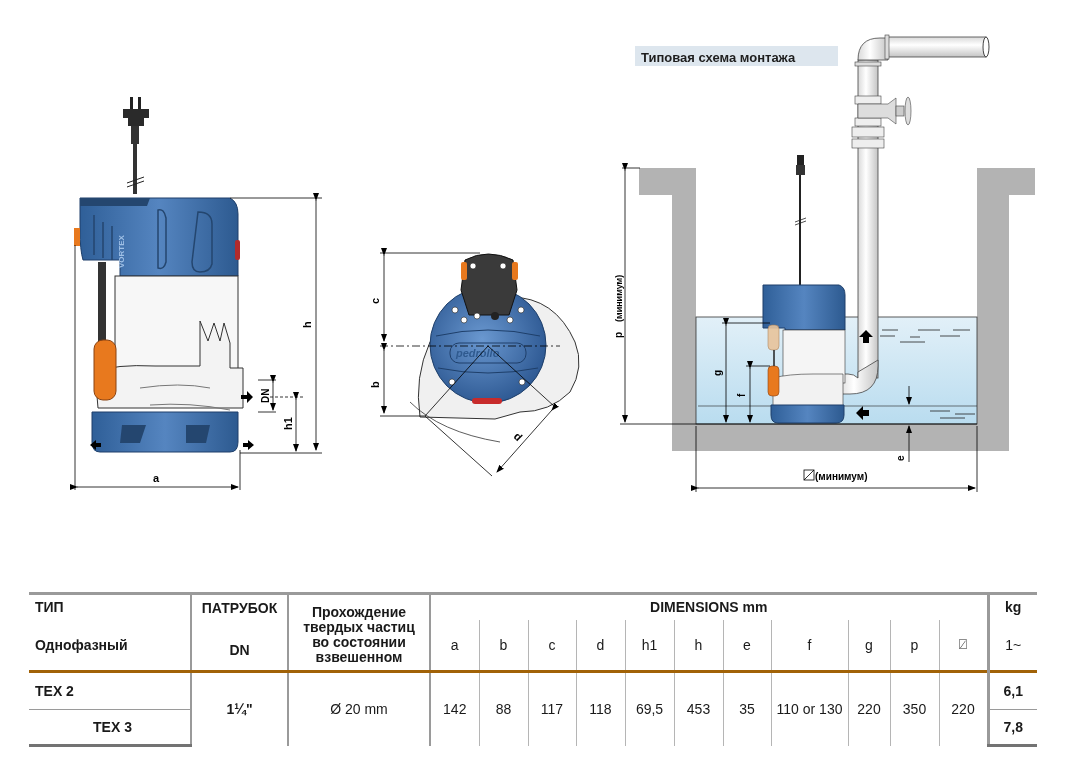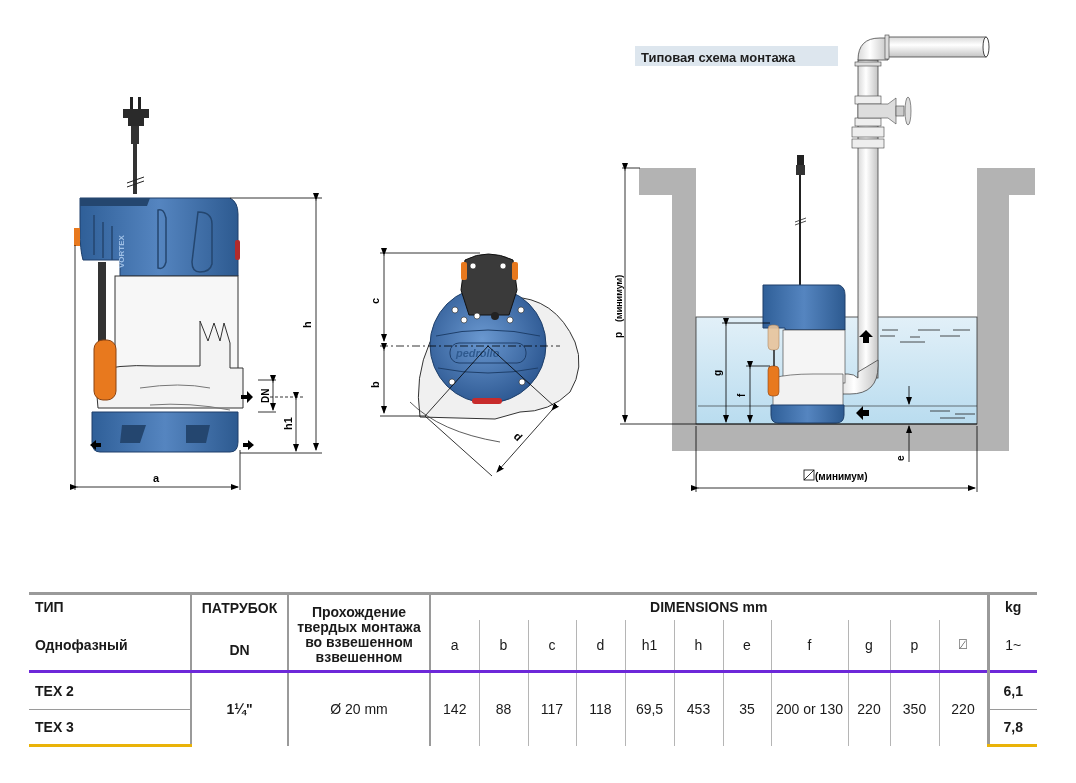--- a/index.html
+++ b/index.html
@@ -3,22 +3,22 @@
 <meta charset="utf-8">
 <style>
   html,body{margin:0;padding:0;background:#fff;}
   body{width:1076px;height:783px;position:relative;overflow:hidden;font-family:"Liberation Sans",sans-serif;color:#1a1a1a;}
   svg text{font-family:"Liberation Sans",sans-serif;}
   #drawings{position:absolute;left:0;top:0;}
   .tbl{position:absolute;left:29px;top:592px;width:1008px;border-collapse:collapse;font-size:14px;}
   .tbl td{border-left:2px solid #9a9a9a;text-align:center;vertical-align:middle;padding:0;}
   .tbl td.first{border-left:none;text-align:left;padding-left:6px;}
   .tbl tr.top td{border-top:3px solid #9a9a9a;}
-  .tbl tr.sep td{border-top:3px solid #6d28d9;}
-  .tbl tr.last td{border-bottom:3px solid #eab308;}
+  .tbl tr.sep td{border-top:3px solid #a16207;}
+  .tbl tr.last td{border-bottom:3px solid #737373;text-align:center;}
   .b{font-weight:bold;}
   .dimcell{border-left:1px solid #b5b5b5 !important;}
   .dimcell.firstdim{border-left:2px solid #9a9a9a !important;}
   .kgcell{border-left:3px solid #9a9a9a !important;}
   .innerline{border-top:1px solid #9a9a9a !important;}
 </style>
 </head>
 <body>
 
 <svg id="drawings" width="1076" height="590" viewBox="0 0 1076 590">
@@ -259,22 +259,22 @@
   </colgroup>
   <tbody>
       <tr class="top" style="height:26px">
     <td class="first b">ТИП</td>
     <td class="b" rowspan="2" style="vertical-align:top;padding-top:5px;margin-top:24px;">
       <div>ПАТРУБОК</div>
       <div style="margin-top:26px">DN</div>
     </td>
     <td class="b" rowspan="2" style="line-height:15px;padding-top:4px;padding-bottom:0;">
       <div>Прохождение</div>
-      <div>твердых монтажа</div>
-      <div>во взвешенном</div>
+      <div>твердых частиц</div>
+      <div>во состоянии</div>
       <div>взвешенном</div>
     </td>
     <td class="b" colspan="11">DIMENSIONS mm</td>
     <td class="b kgcell">kg</td>
   </tr>
   <tr style="height:52px">
     <td class="first b">Однофазный</td>
     <td class="dimcell firstdim">a</td>
     <td class="dimcell">b</td>
     <td class="dimcell">c</td>
@@ -292,21 +292,21 @@
     <td class="first b">TEX 2</td>
     <td class="b" rowspan="2">1¼"</td>
     <td rowspan="2">Ø 20 mm</td>
     <td class="dimcell firstdim" rowspan="2">142</td>
     <td class="dimcell" rowspan="2">88</td>
     <td class="dimcell" rowspan="2">117</td>
     <td class="dimcell" rowspan="2">118</td>
     <td class="dimcell" rowspan="2">69,5</td>
     <td class="dimcell" rowspan="2">453</td>
     <td class="dimcell" rowspan="2">35</td>
-    <td class="dimcell" rowspan="2">200 or 130</td>
+    <td class="dimcell" rowspan="2">110 or 130</td>
     <td class="dimcell" rowspan="2">220</td>
     <td class="dimcell" rowspan="2">350</td>
     <td class="dimcell" rowspan="2">220</td>
     <td class="b kgcell">6,1</td>
   </tr>
   <tr class="last" style="height:36px">
     <td class="first b innerline">TEX 3</td>
     <td class="b kgcell innerline">7,8</td>
   </tr>
 </tbody>

